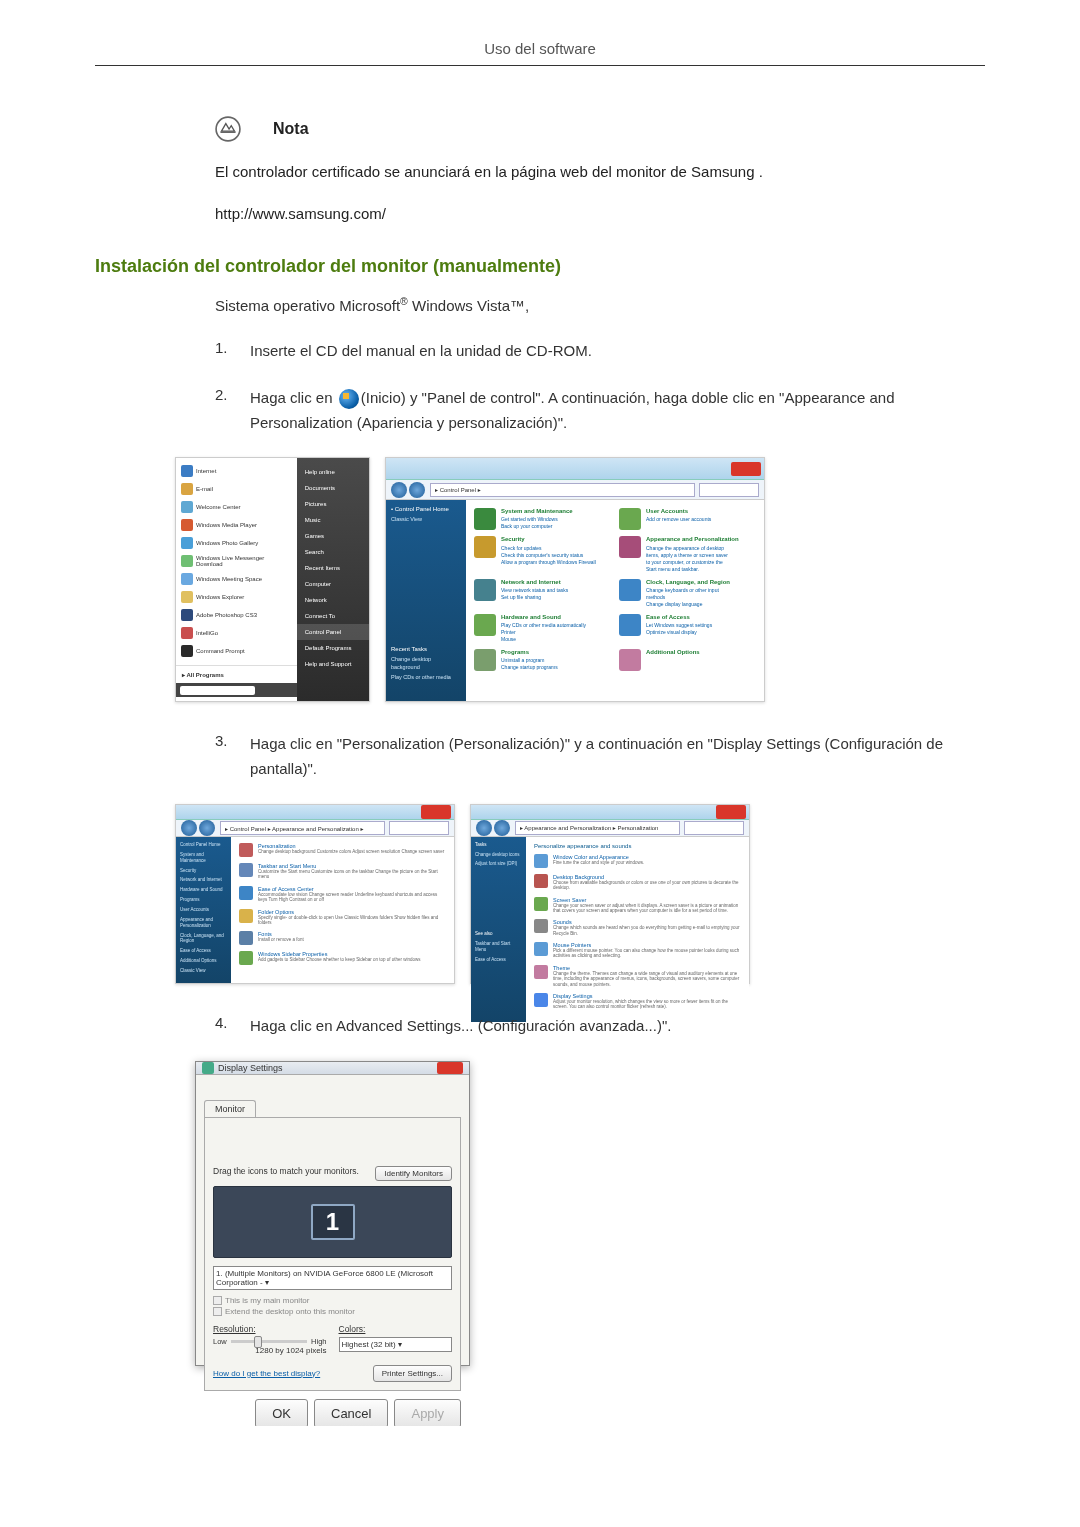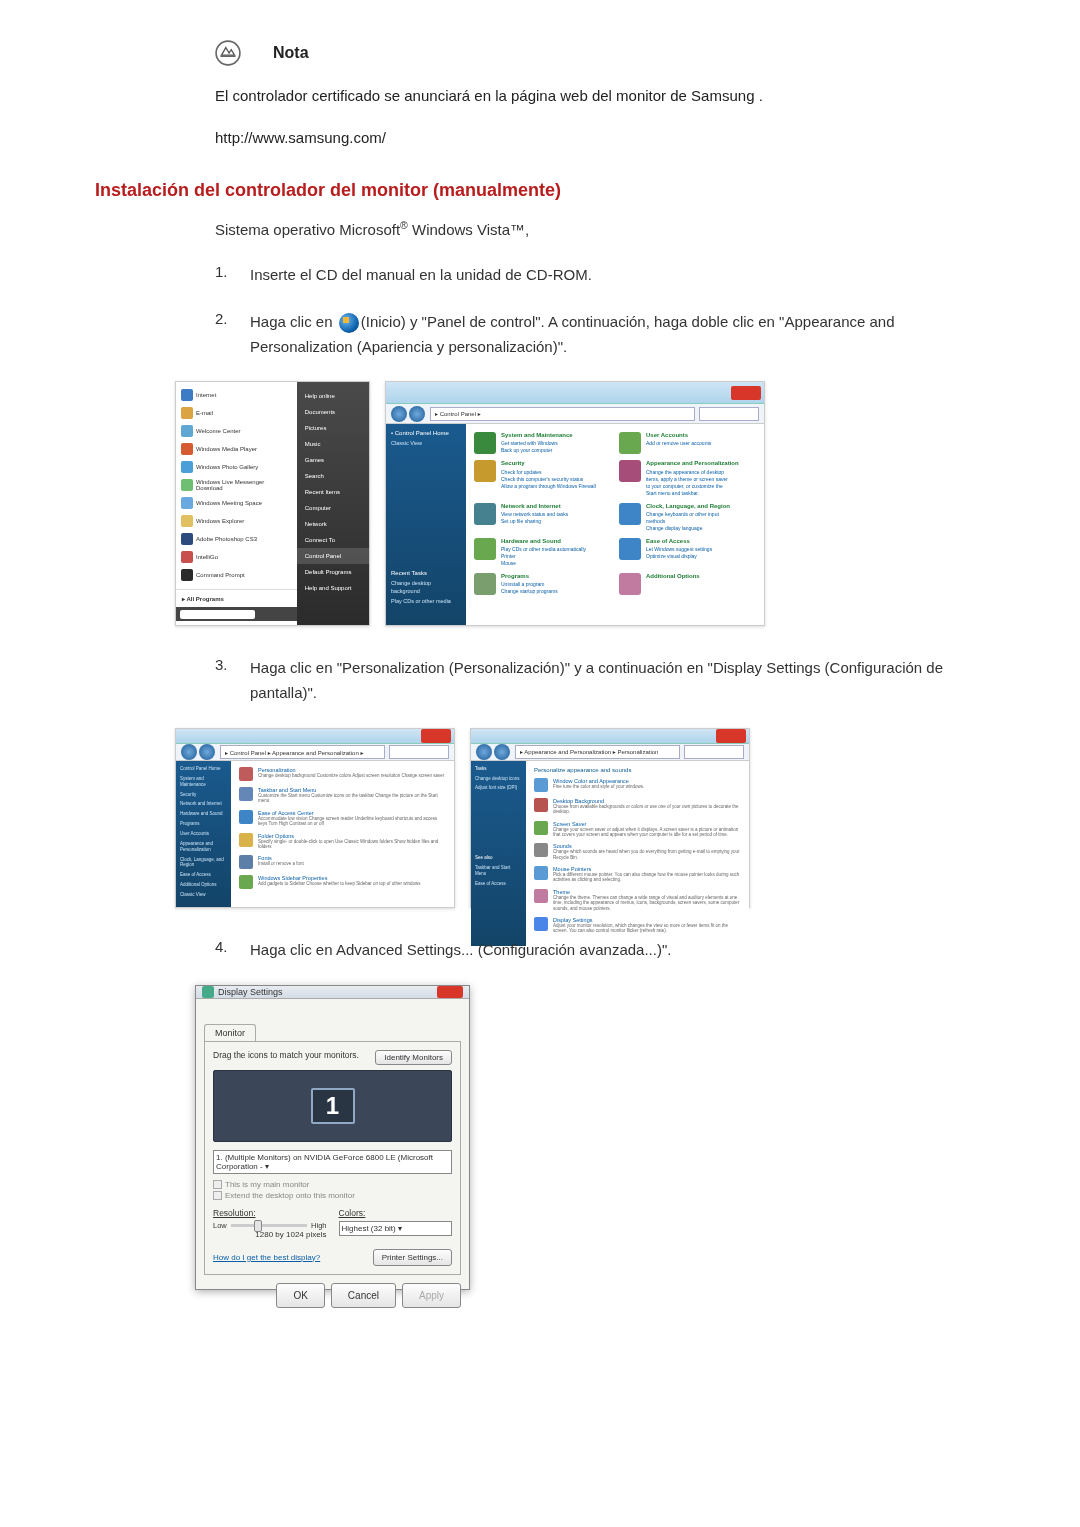--- a/index.html
+++ b/index.html
@@ -46,21 +46,21 @@
     }
     .note-text {
       font-size: 15px;
       line-height: 1.6;
       color: #222;
       margin-bottom: 18px;
     }
     .section-heading {
       font-size: 18px;
       font-weight: bold;
-      color: #b91c1c;
+      color: #4d7c0f;
       margin-bottom: 18px;
       margin-left: 0;
     }
     .subtitle {
       font-size: 15px;
       margin-left: 120px;
       margin-bottom: 25px;
     }
     .steps {
       margin-left: 120px;
@@ -514,33 +514,34 @@
       background: linear-gradient(180deg, #fdfdfd 0%, #e5e5e5 100%);
       border-radius: 3px;
     }
     .ds-buttons {
       display: flex;
       justify-content: flex-end;
       gap: 6px;
       padding: 0 8px 8px 8px;
     }
     .ds-btn {
-      font-size: 10px;
+      font-size: 13px;
       padding: 6px 16px;
       border: 1px solid #888;
       background: linear-gradient(180deg, #fdfdfd 0%, #e5e5e5 100%);
       border-radius: 3px;
     }
     .ds-btn.disabled { color: #aaa; }
     .sup { font-size: 0.7em; vertical-align: super; }
   </style>
 </head>
 <body>
 
 <div class="page">
+  <div class="header-title">Uso del software</div>
 
   <div class="note-block">
     <div class="note-header">
       <span class="note-icon">
         <svg viewBox="0 0 24 24" width="26" height="26">
           <circle cx="12" cy="12" r="11" fill="#fff" stroke="#666" stroke-width="1.5"></circle>
           <path d="M6 14 L10 7 L13 12 L15 9 L18 14 Z" fill="none" stroke="#555" stroke-width="1.2"></path>
           <line x1="5" y1="15" x2="19" y2="15" stroke="#555" stroke-width="1.2"></line>
         </svg>
       </span>
@@ -919,21 +920,21 @@
   </div>
 
   <div class="ss-display">
     <div class="ds-title">
       <div class="ds-title-icon"></div>
       <span>Display Settings</span>
       <div class="ds-close"></div>
     </div>
     <div class="ds-tab"><span class="ds-tab-label">Monitor</span></div>
     <div class="ds-panel">
-      <div style="display:flex;align-items:flex-start;">
+      <div style="display:flex;align-items:flex-start;margin-top:40px;">
         <div class="ds-instr">Drag the icons to match your monitors.</div>
         <div style="margin-left:auto">
             <span class="ds-identify">Identify Monitors</span>
           </div>
       </div>
       <div class="ds-monitor-area">
         <div class="ds-mon">1</div>
       </div>
       <div class="ds-select">1. (Multiple Monitors) on NVIDIA GeForce 6800 LE (Microsoft Corporation - ▾</div>
       <div class="ds-chk">

